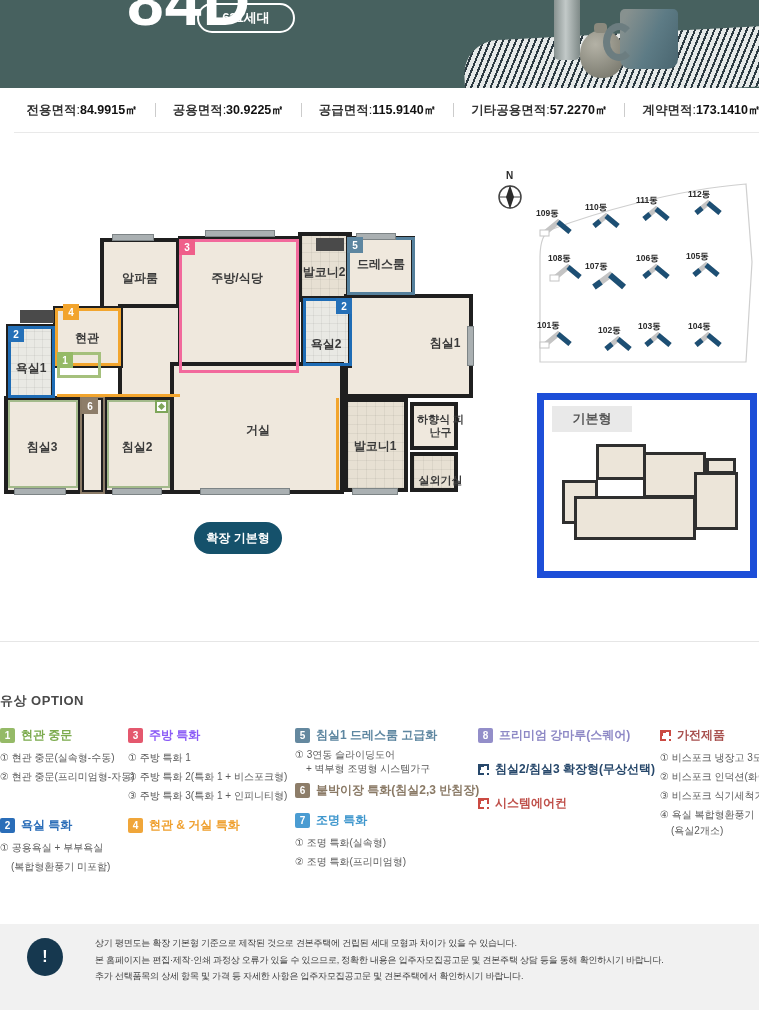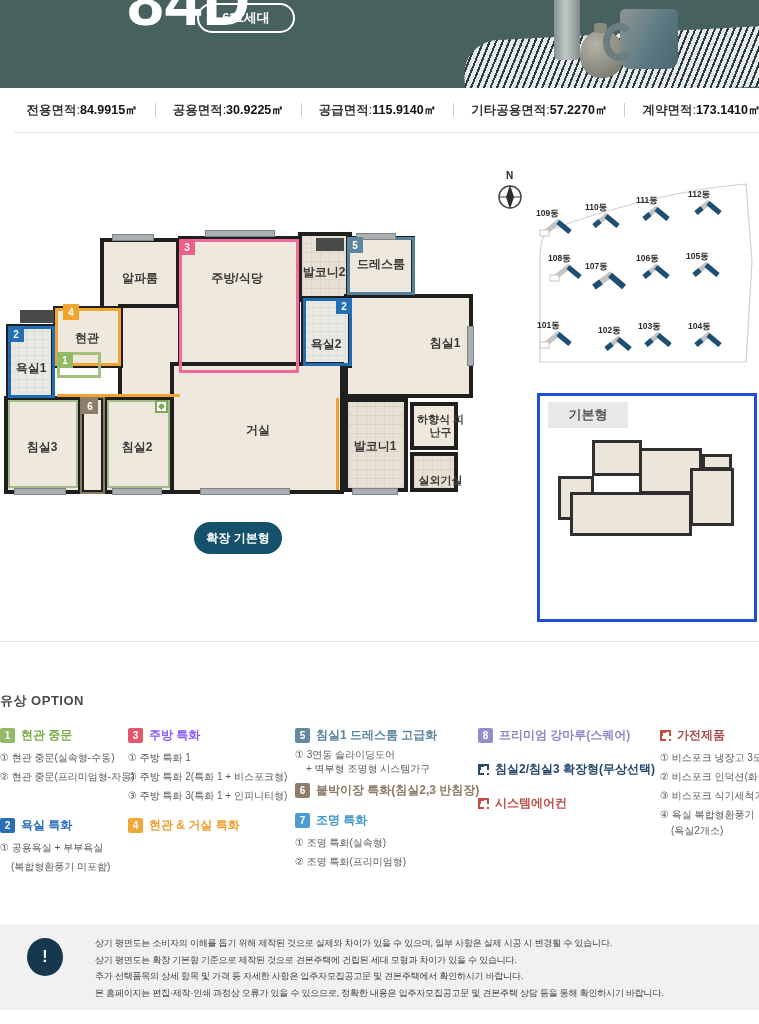--- a/index.html
+++ b/index.html
@@ -62,21 +62,21 @@
   .mini-flag:before{content:"";position:absolute;left:2px;top:2px;width:5px;height:5px;background:#7fa65a;transform:rotate(45deg);}
 
   .expand-btn{position:absolute;left:194px;top:522px;width:88px;height:32px;border:none;border-radius:17px;
               background:#15516b;color:#fff;font-size:12px;font-weight:bold;display:flex;align-items:center;
               justify-content:center;cursor:pointer;}
 
   
   .site-map{position:absolute;left:492px;top:166px;}
   .site-map text{font-size:8.5px;font-weight:bold;fill:#2b2b2b;}
   .site-map .compass-n{font-size:10px;}
-  .base-box{position:absolute;left:537px;top:393px;width:220px;height:229px;border:3px solid #1d4ed8;background:#fff;box-sizing:border-box;}
+  .base-box{position:absolute;left:537px;top:393px;width:220px;height:185px;border:7px solid #1d4ed8;background:#fff;box-sizing:border-box;}
   .base-tag{position:absolute;left:8px;top:6px;width:80px;height:26px;background:#e9e9e9;color:#555;
             font-size:13px;font-weight:bold;display:flex;align-items:center;justify-content:center;}
   .mini{position:absolute;background:#ece5d9;border:3px solid #2f2f2f;box-sizing:border-box;}
 
   .divider{position:absolute;left:0;top:641px;width:759px;height:1px;background:#e6e6e6;}
 
   
   .opt-title{position:absolute;left:0;top:692px;font-size:13px;font-weight:bold;color:#4a4a4a;letter-spacing:.5px;}
   .opt-group{position:absolute;white-space:nowrap;}
   .opt-head{display:flex;align-items:center;gap:6px;font-size:12px;font-weight:bold;}
@@ -405,20 +405,19 @@
         <div>② 비스포크 인덕션(화이트)</div>
         <div>③ 비스포크 식기세척기</div>
         <div>④ 욕실 복합형환풍기</div>
         <div class="indent" style="line-height:13px;">(욕실2개소)</div>
       </div>
   </div>
 
   <div class="notice">
     <div class="notice-ic">!</div>
     <div class="notice-lines">
-      <div>상기 평면도는 소비자의 이해를 돕기 위해 제작된 것으로 실제와 차이가 있을 수 있으며, 일부 사항은 실제 시공 시 변경될 수 있습니다.</div>
       <div>상기 평면도는 확장 기본형 기준으로 제작된 것으로 견본주택에 건립된 세대 모형과 차이가 있을 수 있습니다.</div>
+      <div>본 홈페이지는 편집·제작·인쇄 과정상 오류가 있을 수 있으므로, 정확한 내용은 입주자모집공고문 및 견본주택 상담 등을 통해 확인하시기 바랍니다.</div>
       <div>추가 선택품목의 상세 항목 및 가격 등 자세한 사항은 입주자모집공고문 및 견본주택에서 확인하시기 바랍니다.</div>
-      <div>본 홈페이지는 편집·제작·인쇄 과정상 오류가 있을 수 있으므로, 정확한 내용은 입주자모집공고문 및 견본주택 상담 등을 통해 확인하시기 바랍니다.</div>
     </div>
   </div>
 
 </div>
 
 </body></html>

